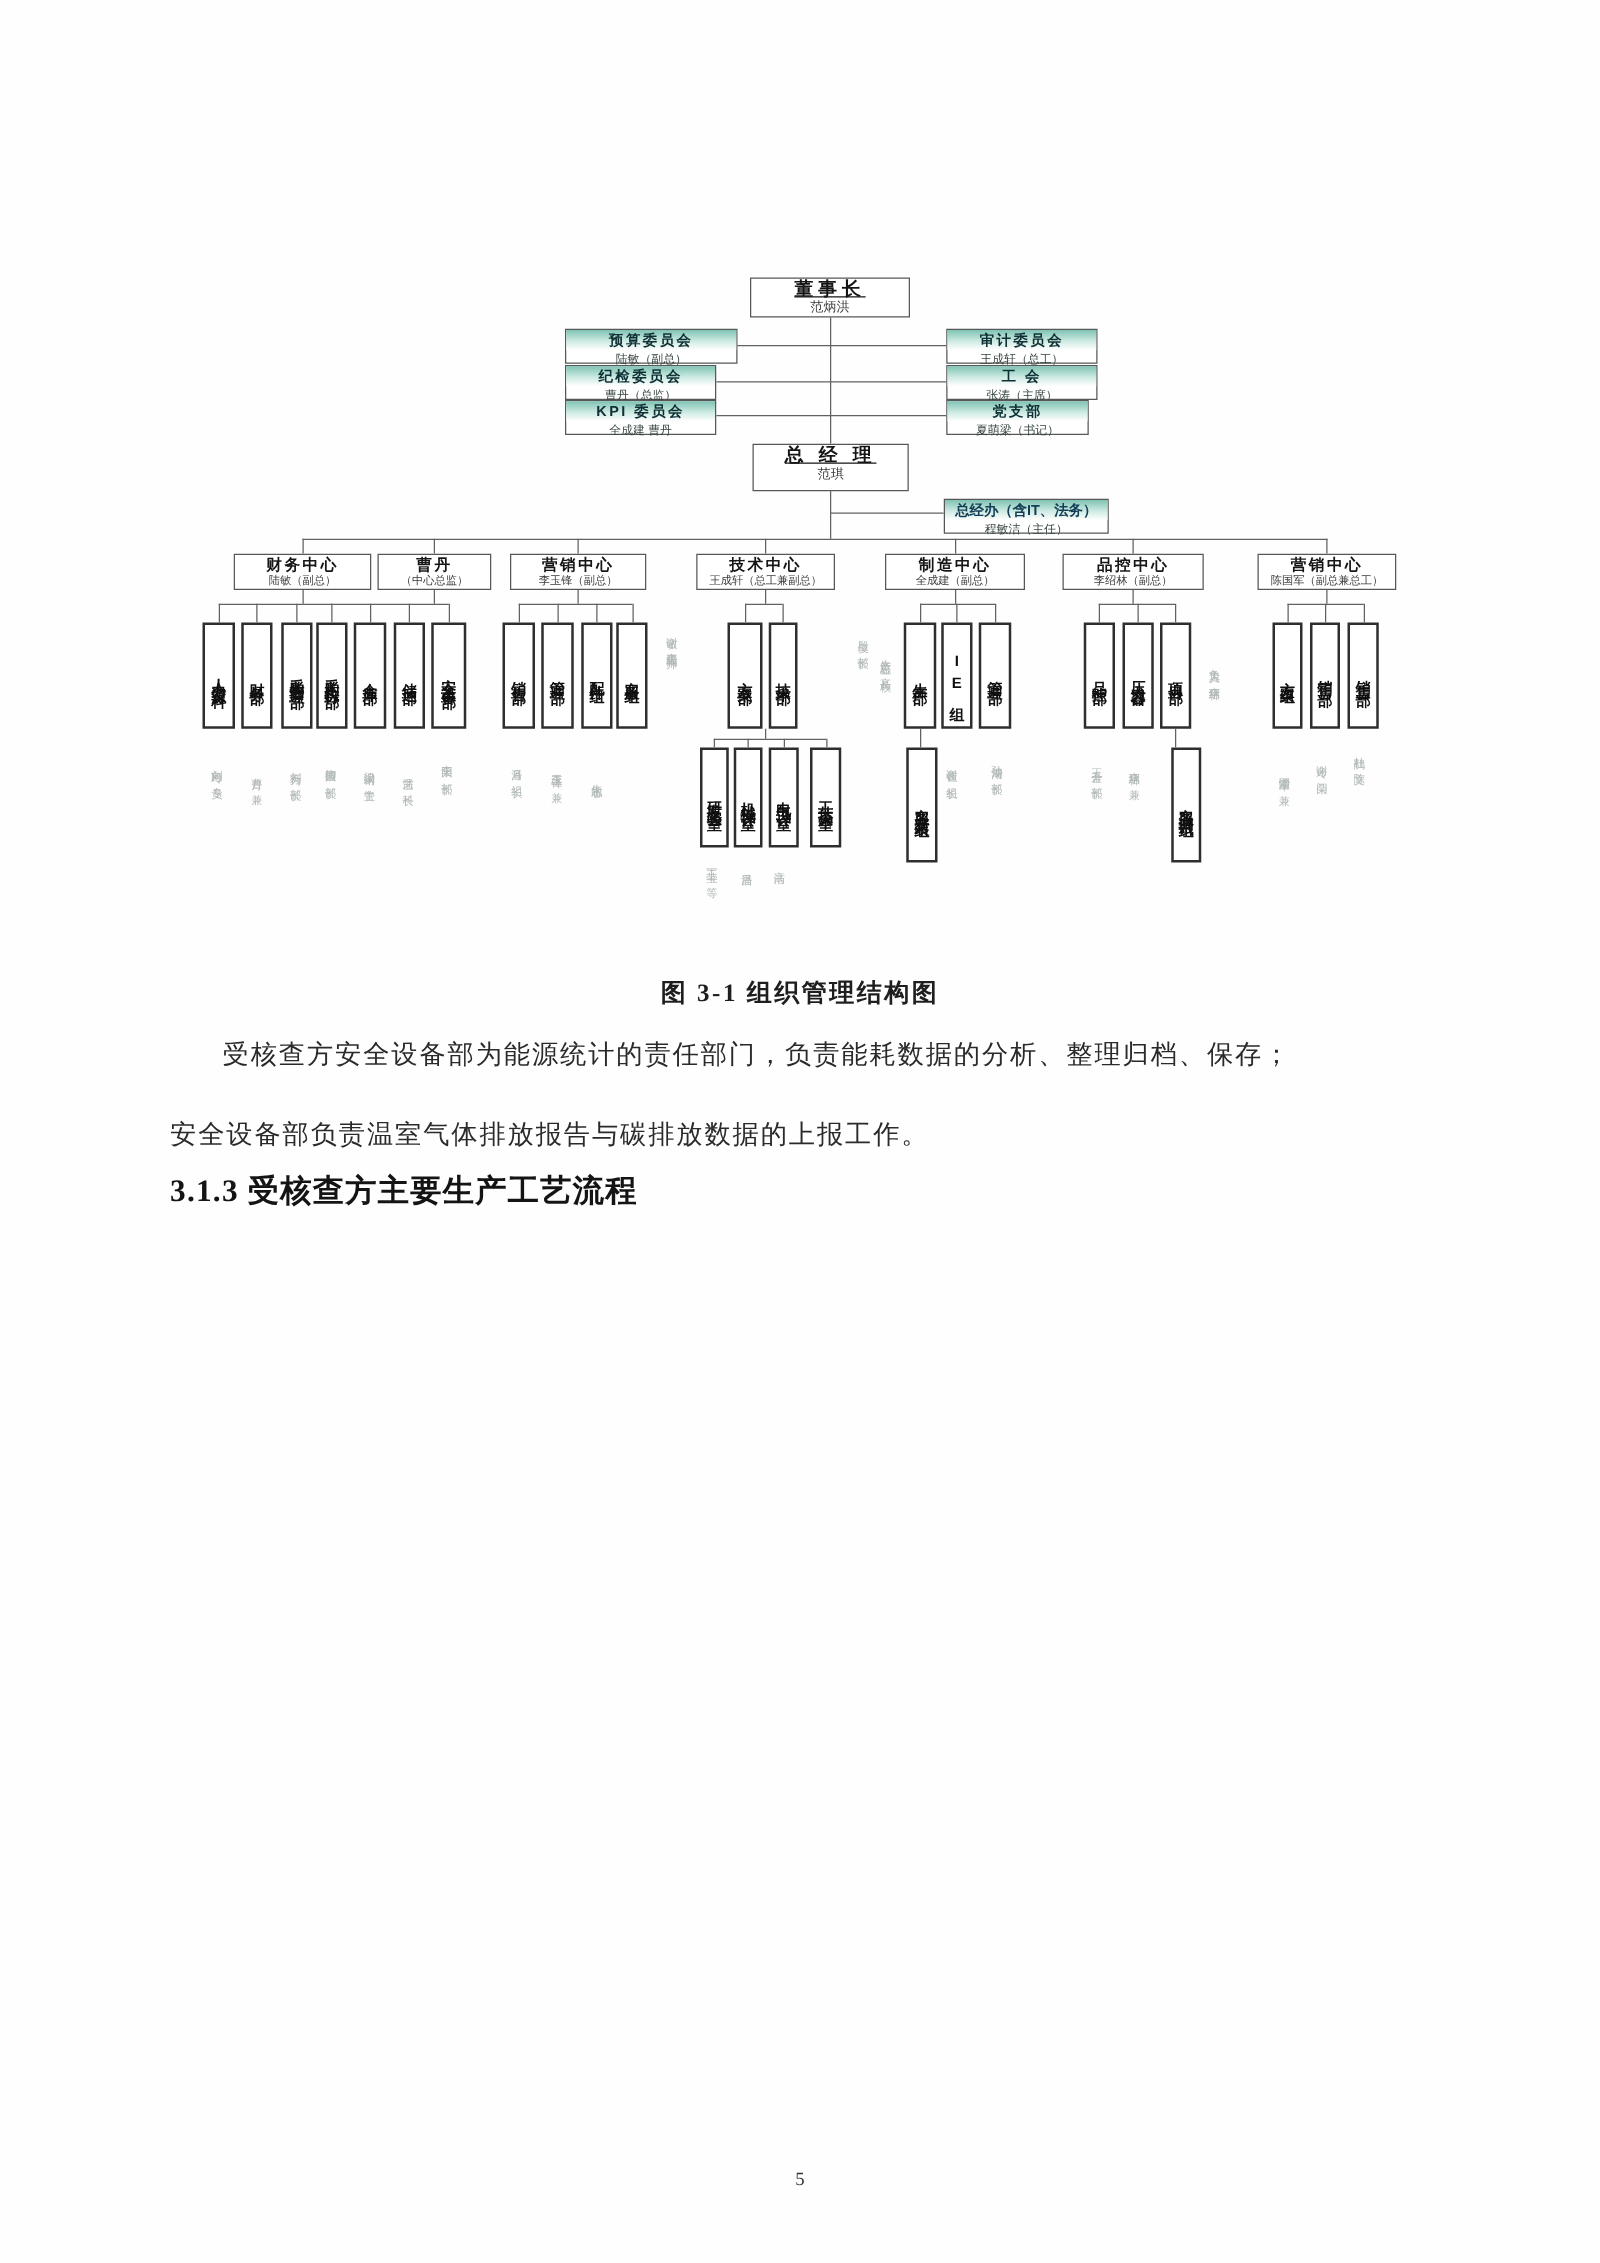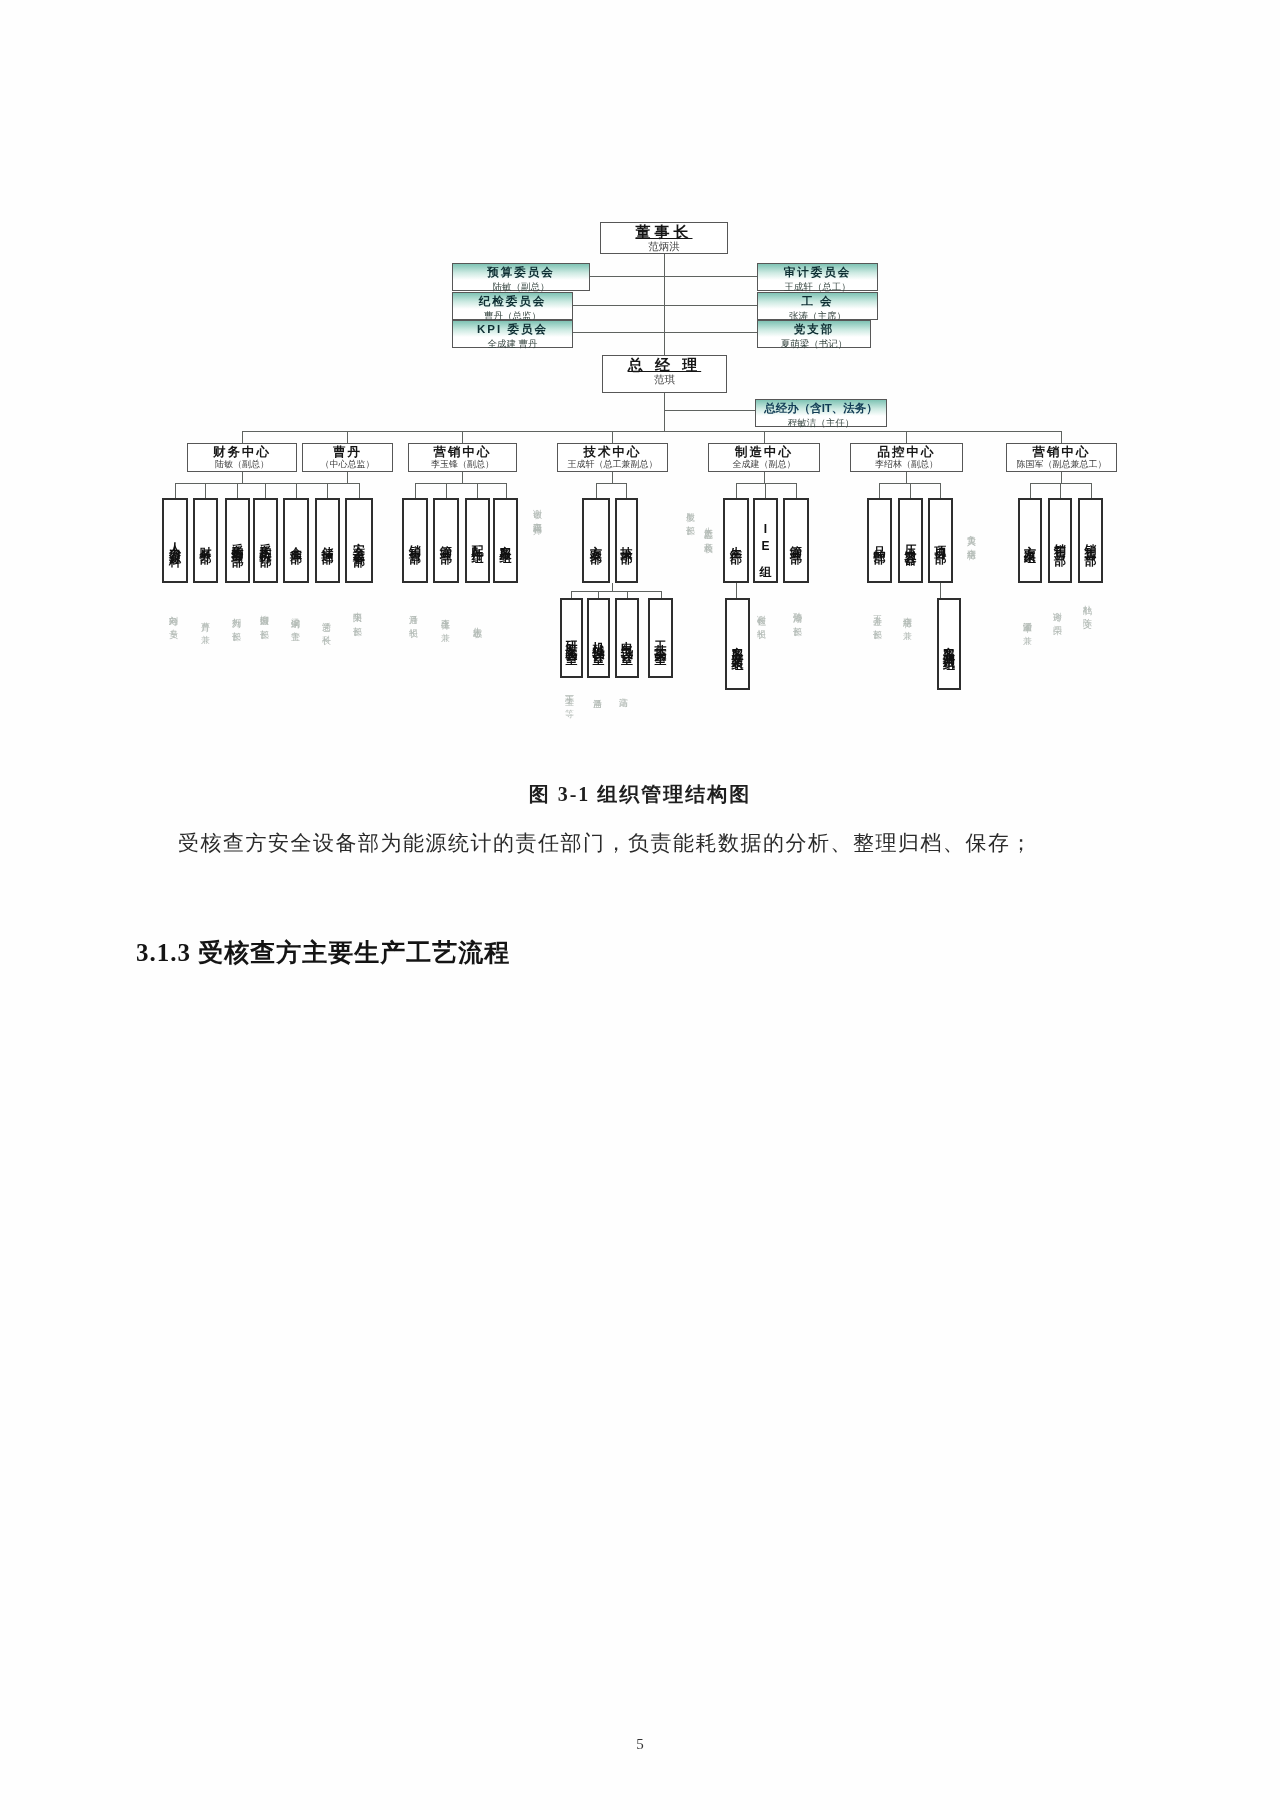--- a/index.html
+++ b/index.html
@@ -227,16 +227,17 @@
     <div class="faint" style="left:882px;top:395px;height:110px">潘国军 兼</div>
     <div class="faint" style="left:912px;top:385px;height:110px">谢玲 闫朵</div>
     <div class="faint" style="left:942px;top:378px;height:120px">杜鹃 陈文</div>
     <div class="faint" style="left:424px;top:468px;height:70px">丁玉莹 等</div>
     <div class="faint" style="left:452px;top:472px;height:60px">潘昌</div>
     <div class="faint" style="left:478px;top:470px;height:60px">高洁</div>
   </div>
 
   <div class="caption" style="top:781px">图 3-1 组织管理结构图</div>
   <div class="bodyline" style="left:178px;top:829px">受核查方安全设备部为能源统计的责任部门，负责能耗数据的分析、整理归档、保存；</div>
+  <div class="bodyline" style="left:136px;top:893px">安全设备部负责温室气体排放报告与碳排放数据的上报工作。</div>
   <div class="heading" style="left:136px;top:936px">3.1.3  受核查方主要生产工艺流程</div>
   <div class="pageno" style="top:1736px">5</div>
 
 </div>
 
 </body></html>

